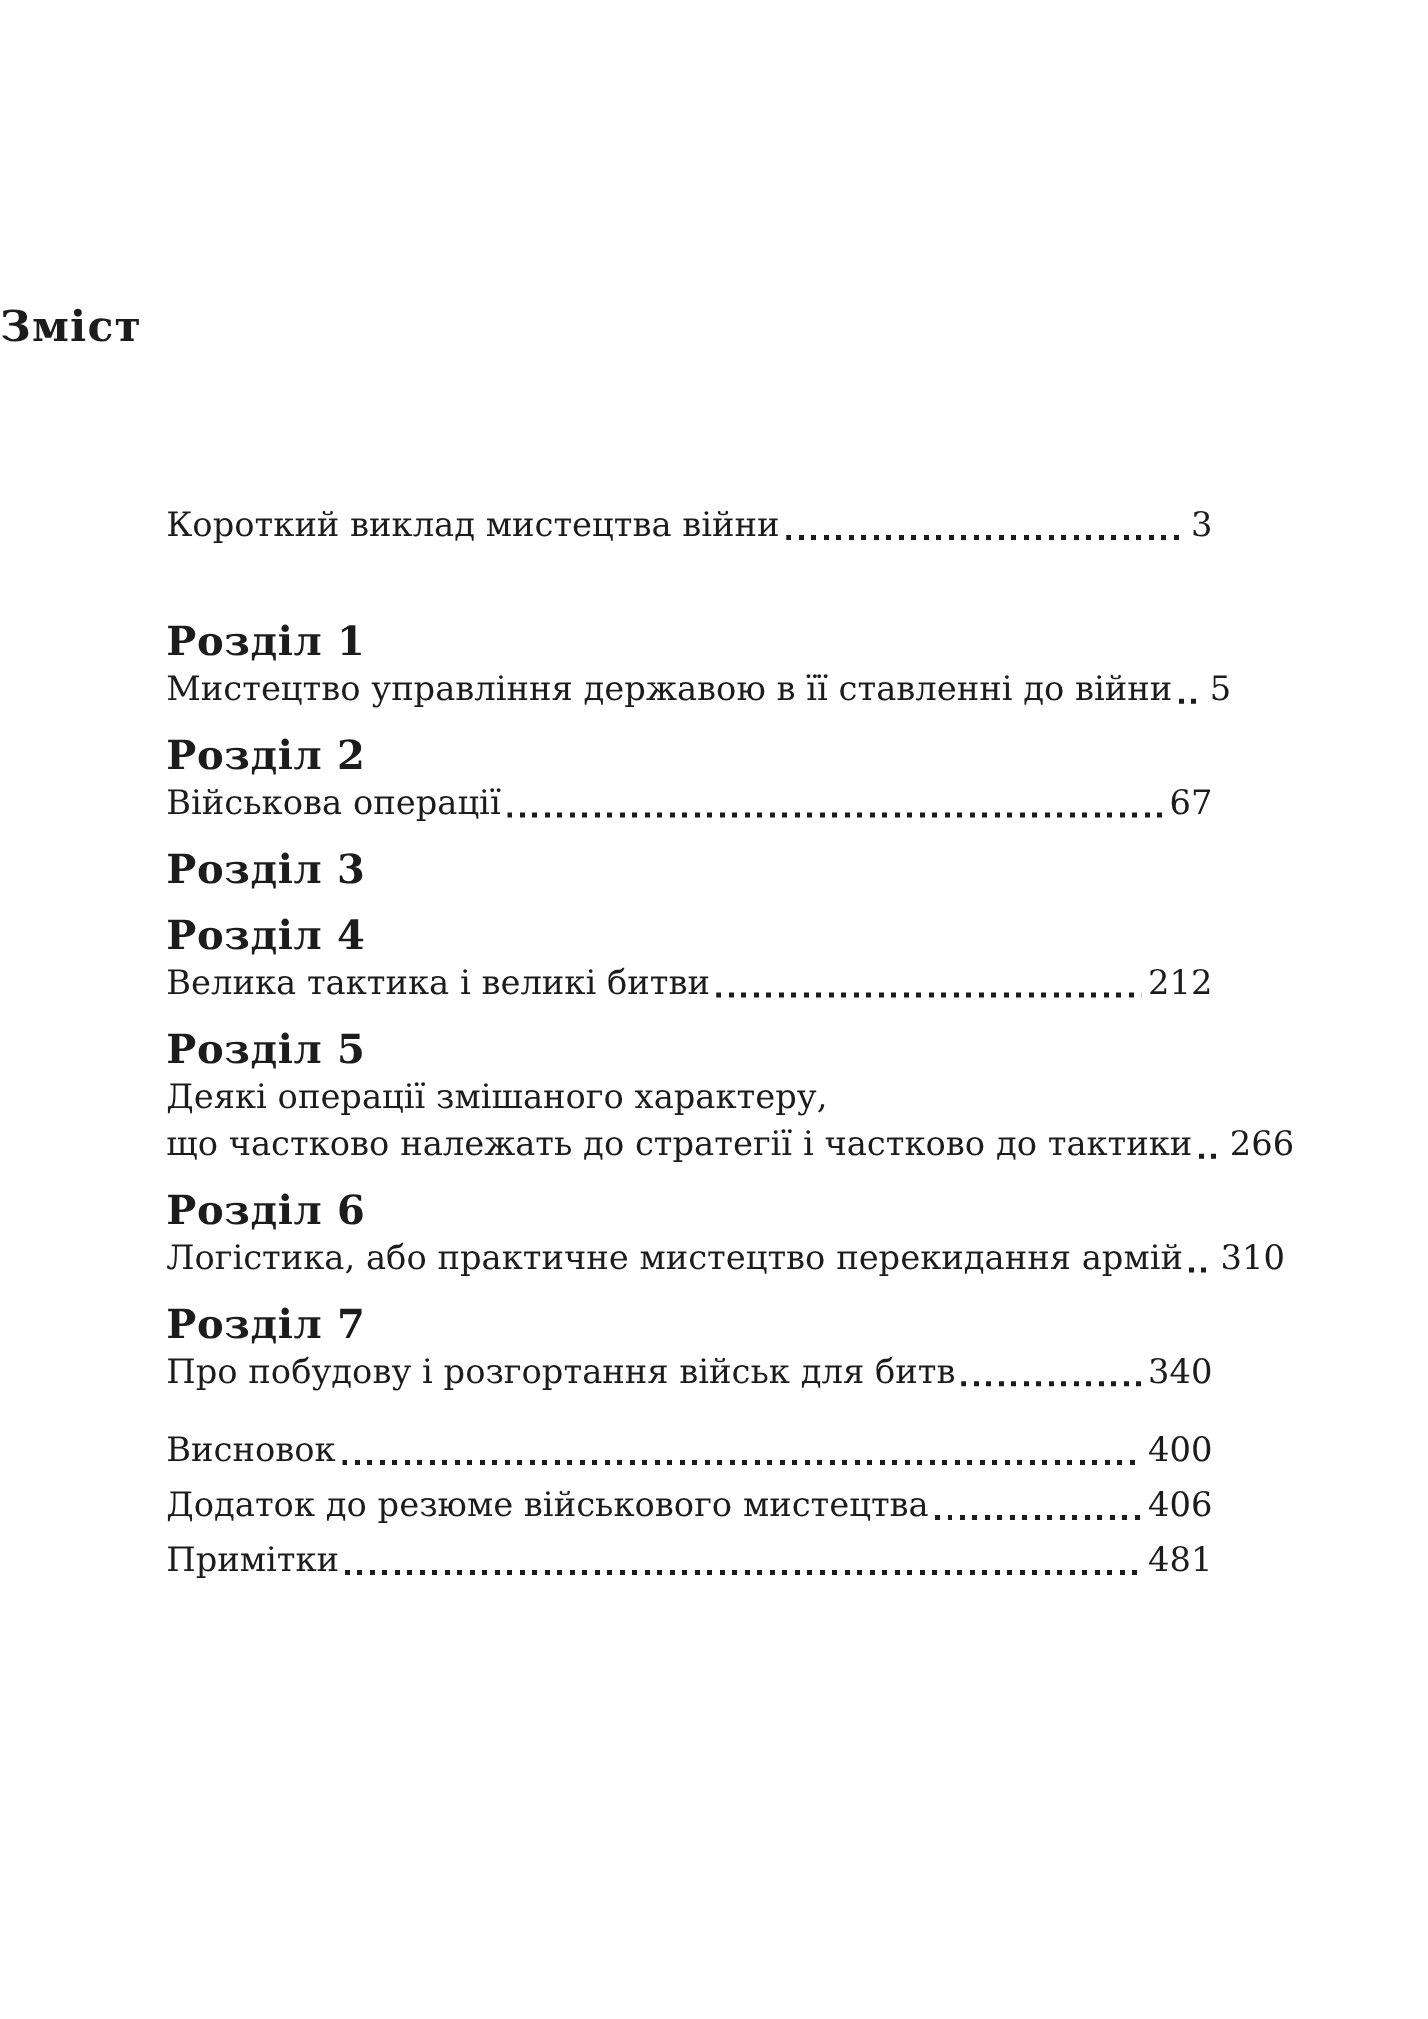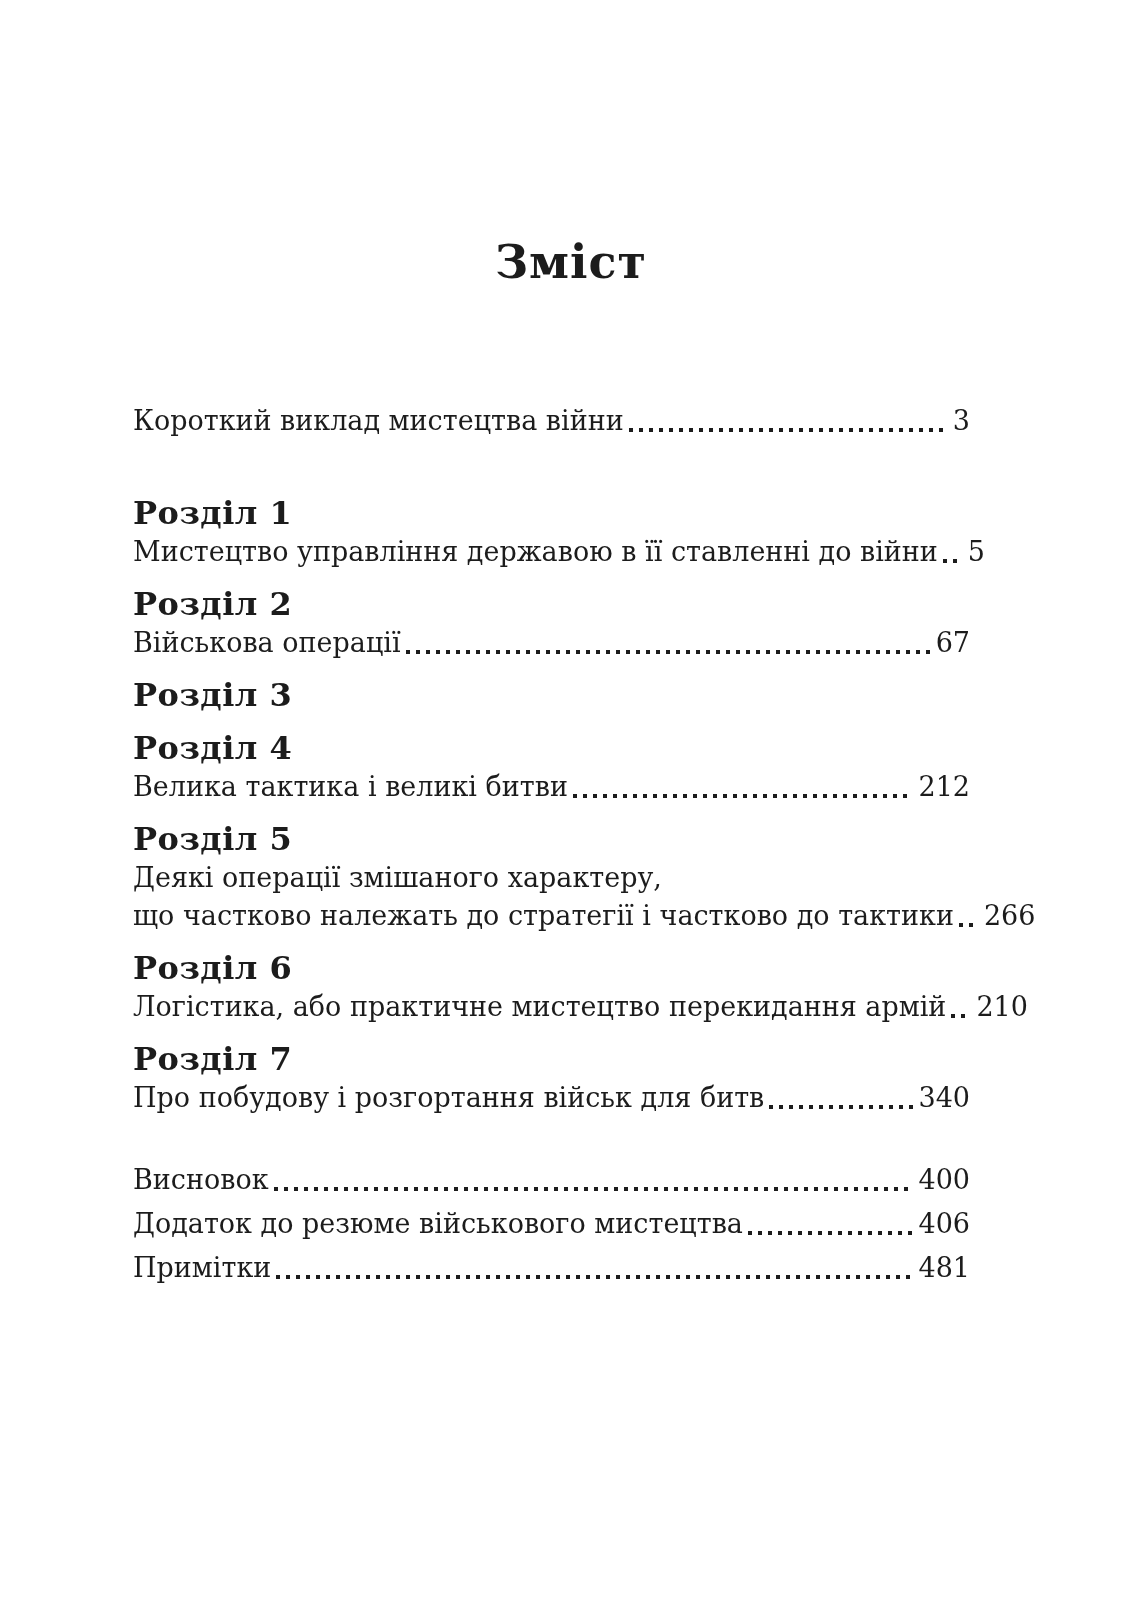--- a/index.html
+++ b/index.html
@@ -12,37 +12,36 @@
     width: 1142px;
     height: 1615px;
     background: #ffffff;
     color: #1c1c1c;
     font-family: "DejaVu Serif", "Liberation Serif", serif;
     overflow: hidden;
     box-sizing: border-box;
   }
   .page-title {
     margin: 236px 0 0 0;
-    text-align: center;
-    font-size: 46px;
+    font-size: 34px;
     line-height: 52px;
     font-weight: bold;
     letter-spacing: 1px;
   }
   .toc {
     margin: 114px 172px 0 133px;
   }
   .toc-section {
     margin-bottom: 13px;
   }
   .toc-section.gap-after {
     margin-bottom: 53px;
   }
   .toc-section.gap-before {
-    margin-top: 44px;
+    margin-top: 25px;
   }
   .chapter-heading {
     font-size: 32px;
     line-height: 40px;
     font-weight: bold;
     letter-spacing: 0.5px;
   }
   .toc-row {
     display: flex;
     align-items: flex-start;
@@ -121,21 +120,21 @@
     <span class="toc-label">що частково належать до стратегії і частково до тактики</span>
     <span class="toc-dots"></span>
     <span class="toc-page">266</span>
   </div>
       </div>
       <div class="toc-section">
     <div class="chapter-heading">Розділ 6</div>
   <div class="toc-row">
     <span class="toc-label">Логістика, або практичне мистецтво перекидання армій</span>
     <span class="toc-dots"></span>
-    <span class="toc-page">210</span>
+    <span class="toc-page">310</span>
   </div>
       </div>
       <div class="toc-section">
     <div class="chapter-heading">Розділ 7</div>
   <div class="toc-row">
     <span class="toc-label">Про побудову і розгортання військ для битв</span>
     <span class="toc-dots"></span>
     <span class="toc-page">340</span>
   </div>
       </div>

